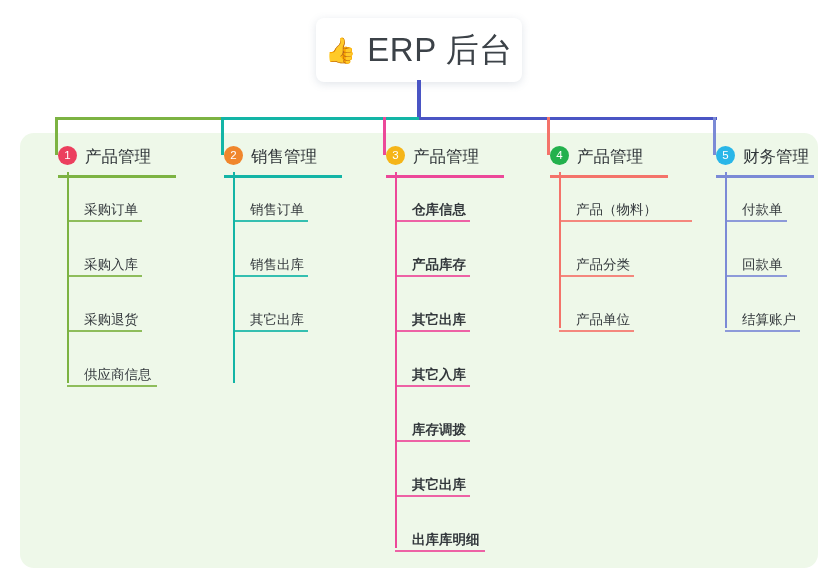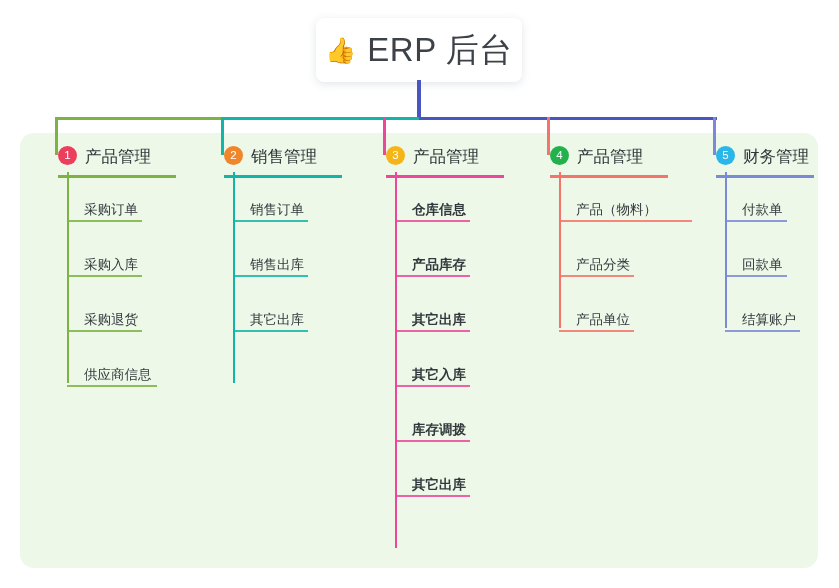--- a/index.html
+++ b/index.html
@@ -163,20 +163,24 @@
             <div class="item-rule" style="background: rgb(236, 72, 153); opacity: 0.85; width: 75px;"></div>
           </div>
           <div class="item">
             <span class="item-label">库存调拨</span>
             <div class="item-rule" style="background: rgb(236, 72, 153); opacity: 0.85; width: 75px;"></div>
           </div>
           <div class="item">
             <span class="item-label">其它出库</span>
             <div class="item-rule" style="background: rgb(236, 72, 153); opacity: 0.85; width: 75px;"></div>
           </div>
+          <div class="item">
+            <span class="item-label">出库库明细</span>
+            <div class="item-rule" style="background: rgb(236, 72, 153); opacity: 0.85; width: 89.5px;"></div>
+          </div>
         </div>
       </div>
       <div class="col" style="left: 526px; width: 150px;">
         <div class="col-head">
           <span class="badge" style="background: rgb(35, 177, 77);">4</span>
           <span class="col-title">产品管理</span>
         </div>
         <div class="head-rule" style="width: 118px; top: 33px; background: rgb(244, 115, 106);"></div>
         <div class="items" style="padding-top: 4px;">
           <div class="spine" style="background: rgb(244, 115, 106); height: 156px;"></div>

